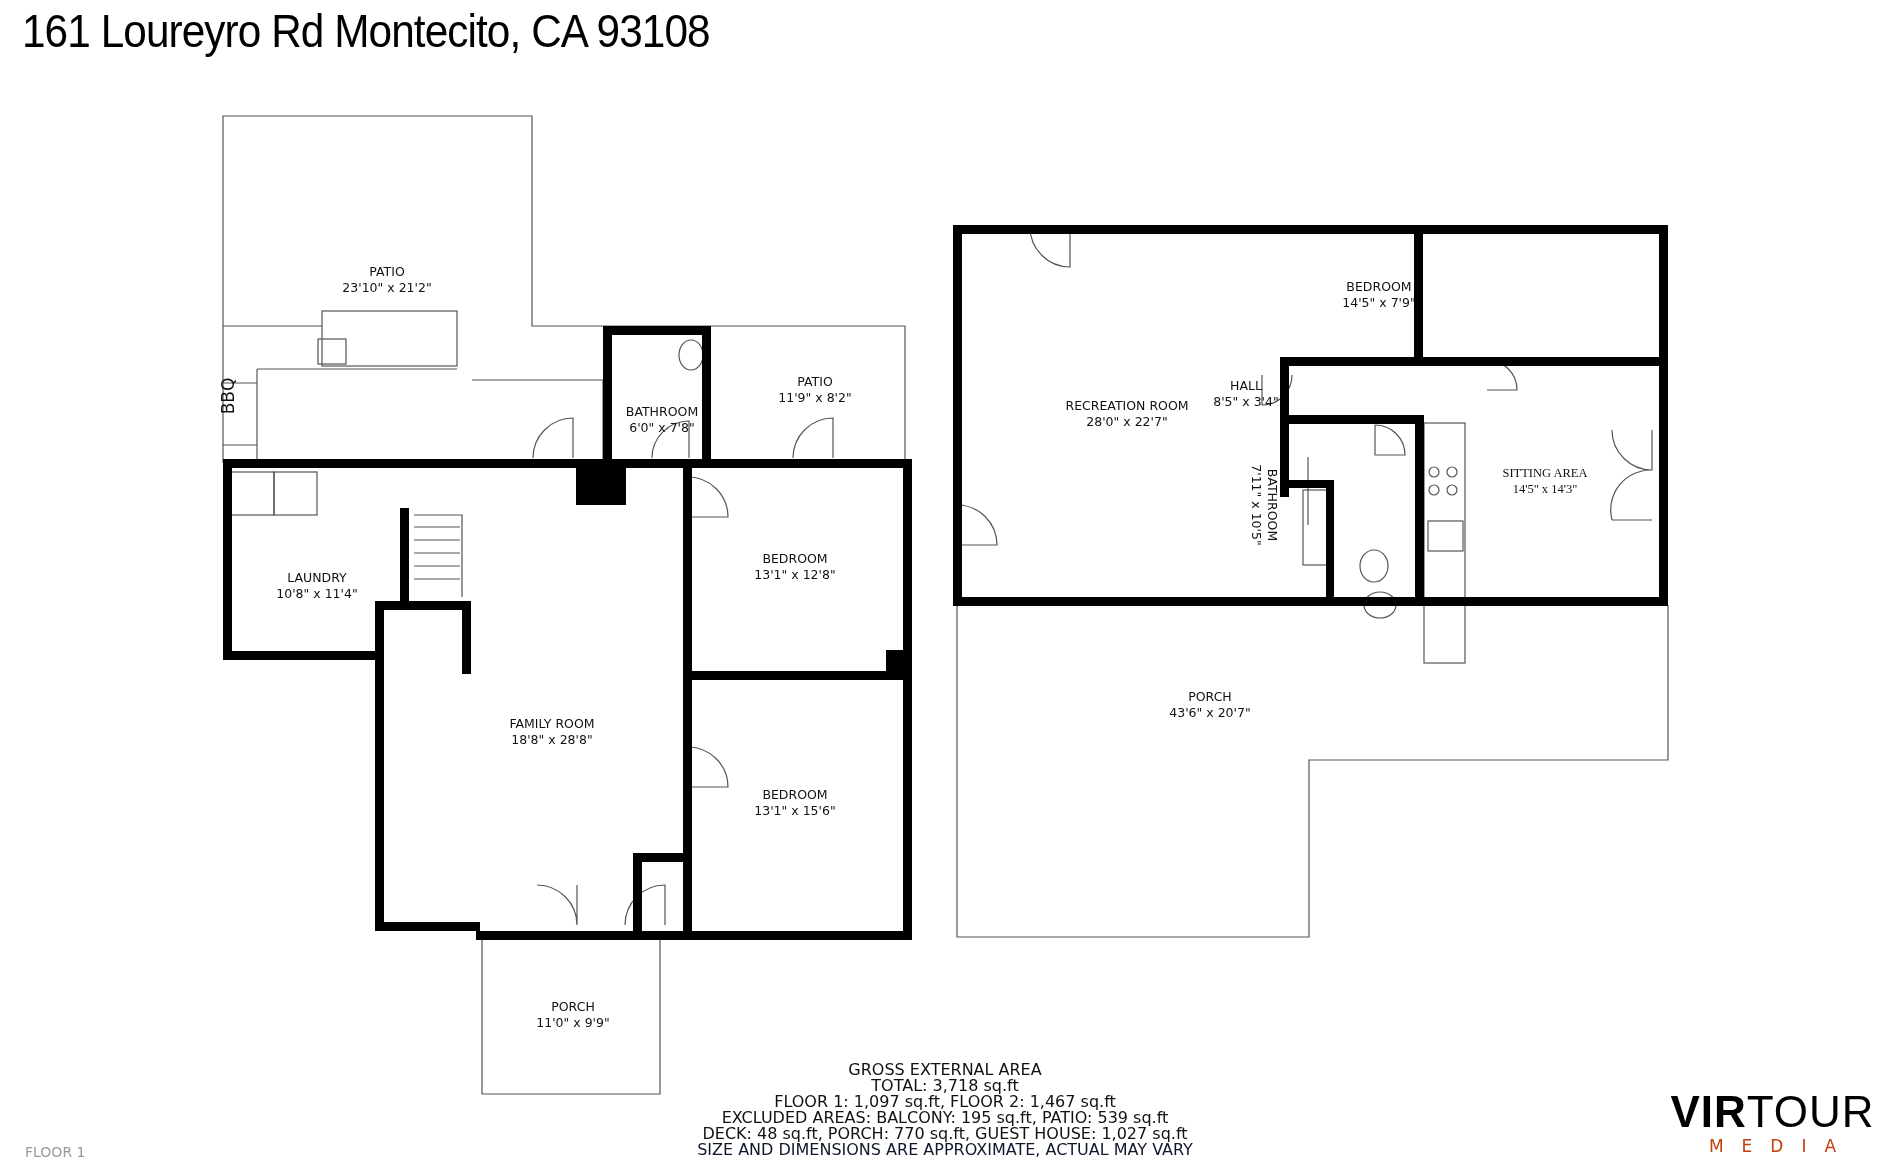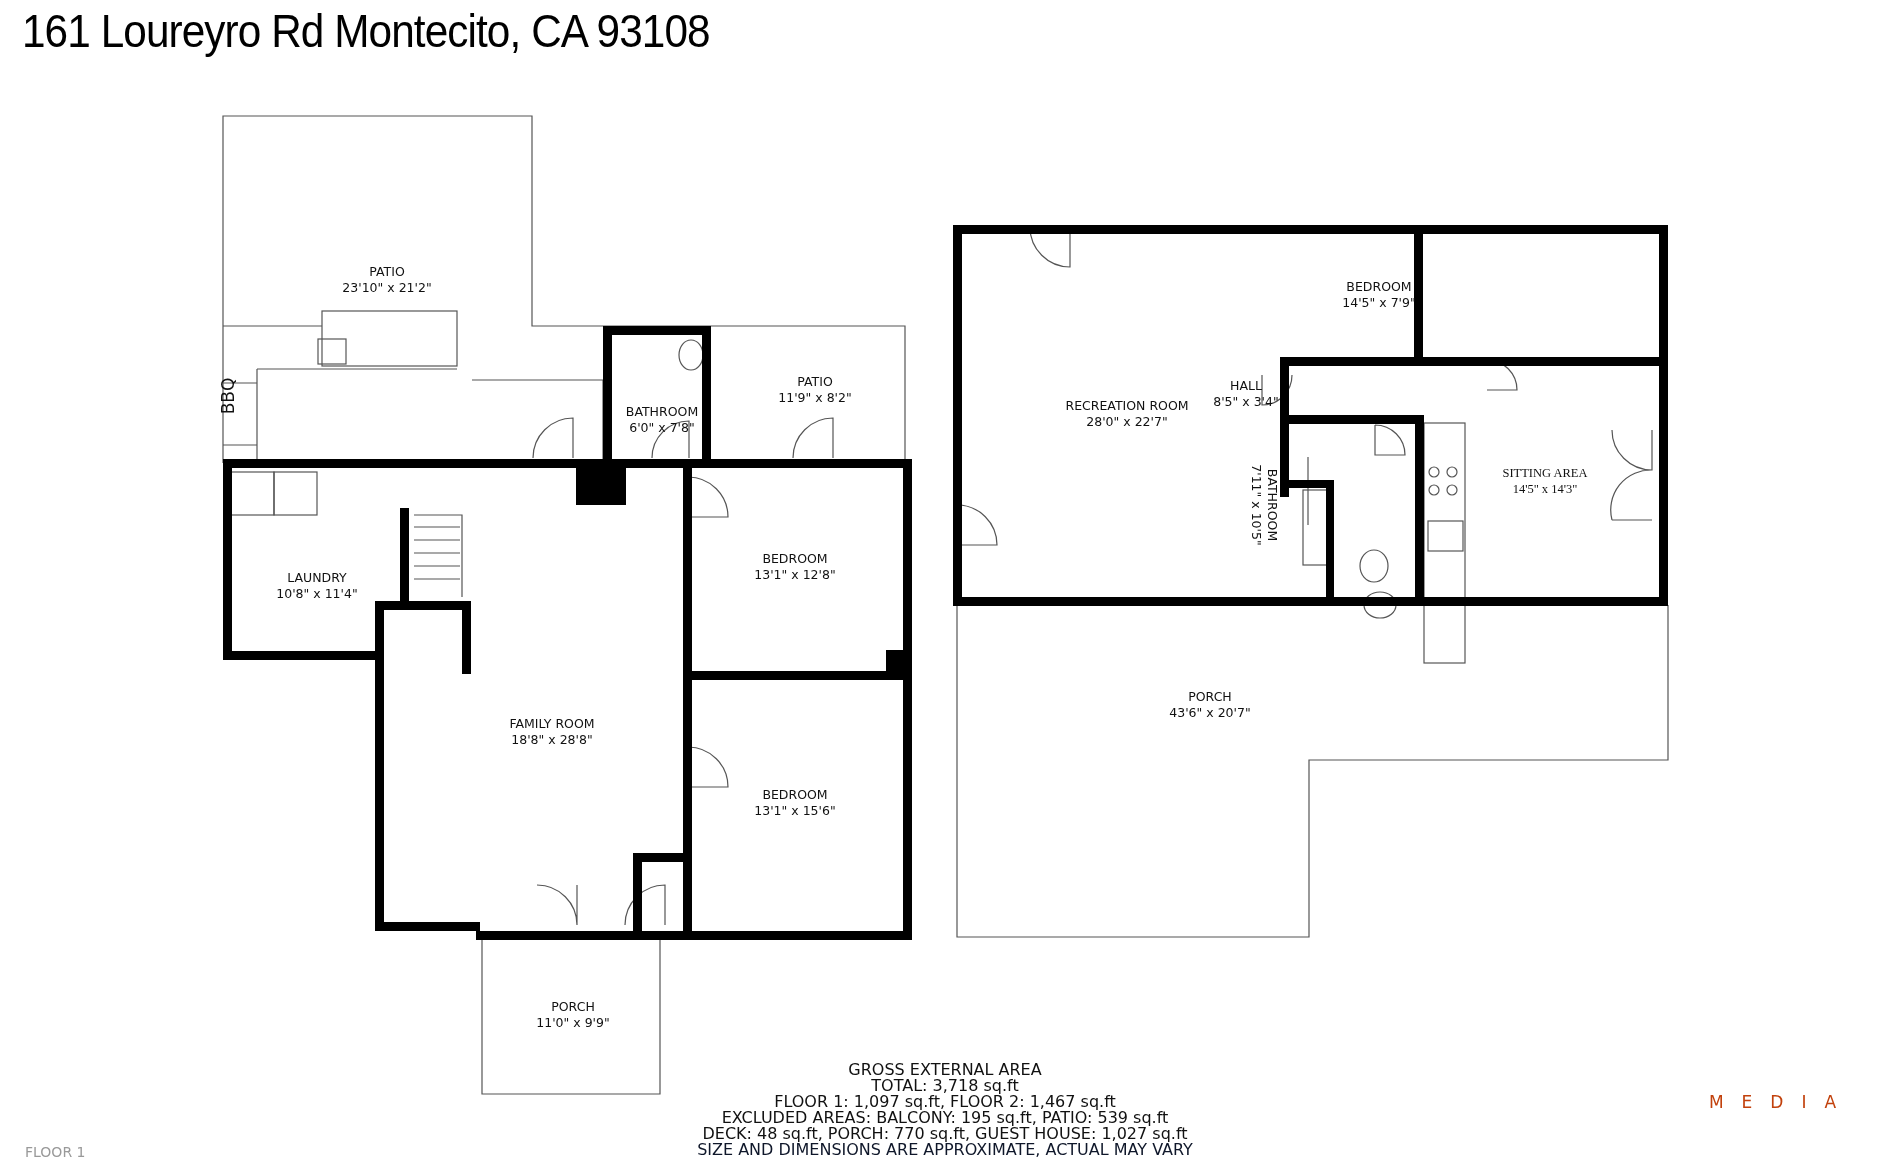--- a/index.html
+++ b/index.html
@@ -126,14 +126,15 @@
   <div>TOTAL: 3,718 sq.ft</div>
   <div>FLOOR 1: 1,097 sq.ft, FLOOR 2: 1,467 sq.ft</div>
   <div>EXCLUDED AREAS: BALCONY: 195 sq.ft, PATIO: 539 sq.ft</div>
   <div>DECK: 48 sq.ft, PORCH: 770 sq.ft, GUEST HOUSE: 1,027 sq.ft</div>
   <div class="disc">SIZE AND DIMENSIONS ARE APPROXIMATE, ACTUAL MAY VARY</div>
 </div>
 
 <div class="floor">FLOOR 1</div>
 
 <div class="logo">
+  <div class="main"><b>VIR</b><span>TOUR</span></div>
   <div class="sub">MEDIA</div>
 </div>
 
 </body></html>

